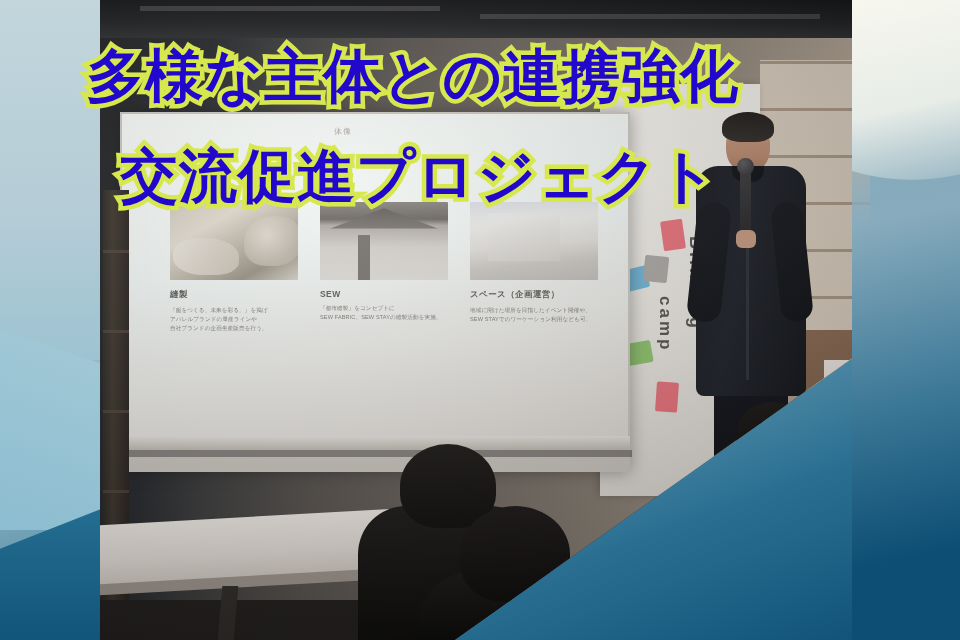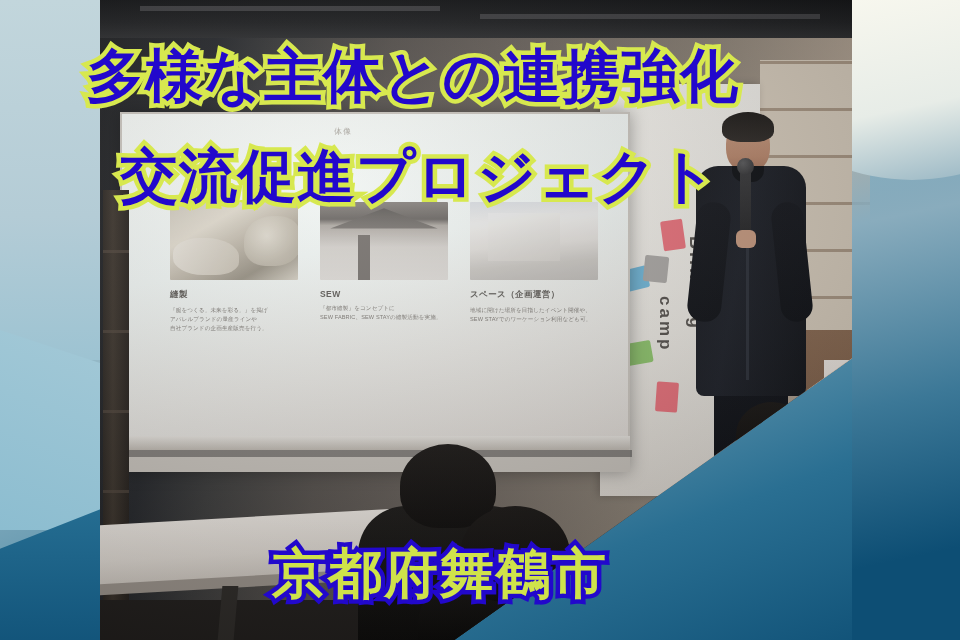--- a/index.html
+++ b/index.html
@@ -263,15 +263,14 @@
     </div>
   </div>
 
   <div class="bg-right">
     <div class="bg-right-arc"></div>
     <div class="bg-right-grad"></div>
   </div>
 
   <div class="tx title-line title-1">多様な主体との連携強化</div>
   <div class="tx title-line title-2">交流促進プロジェクト</div>
-  <div class="tx city">京都府舞鶴市</div>
 
 </div>
 
 </body></html>

